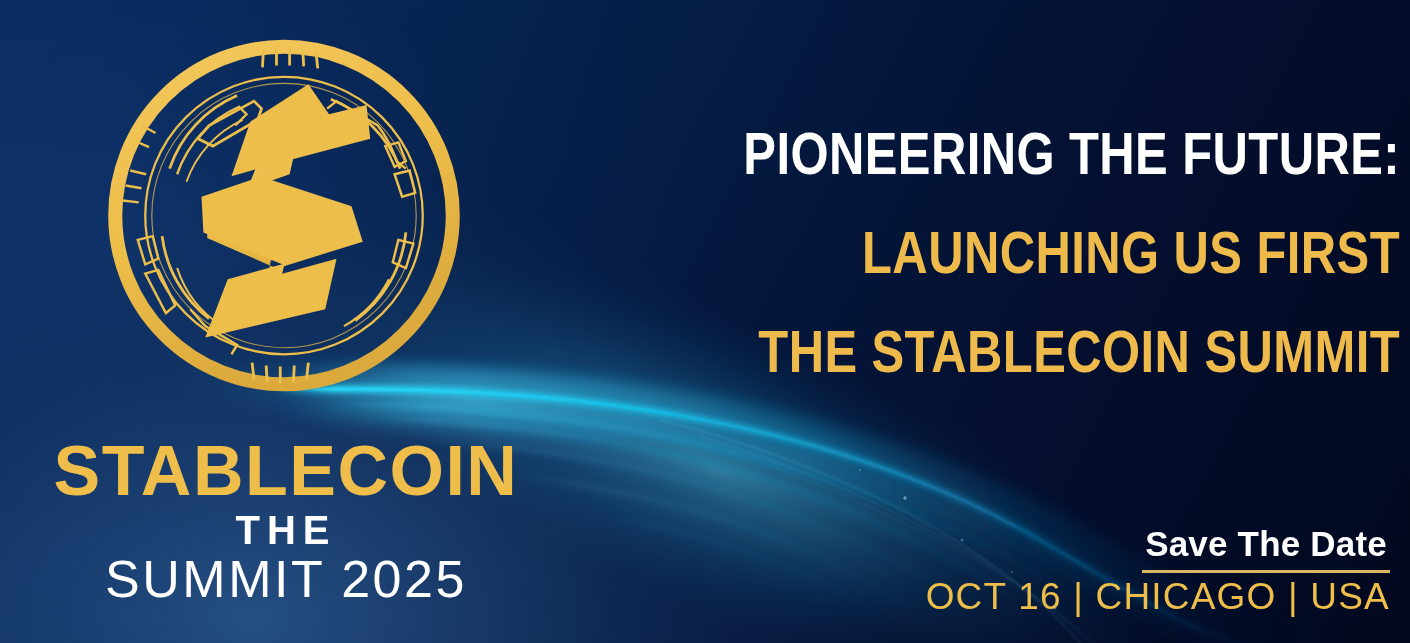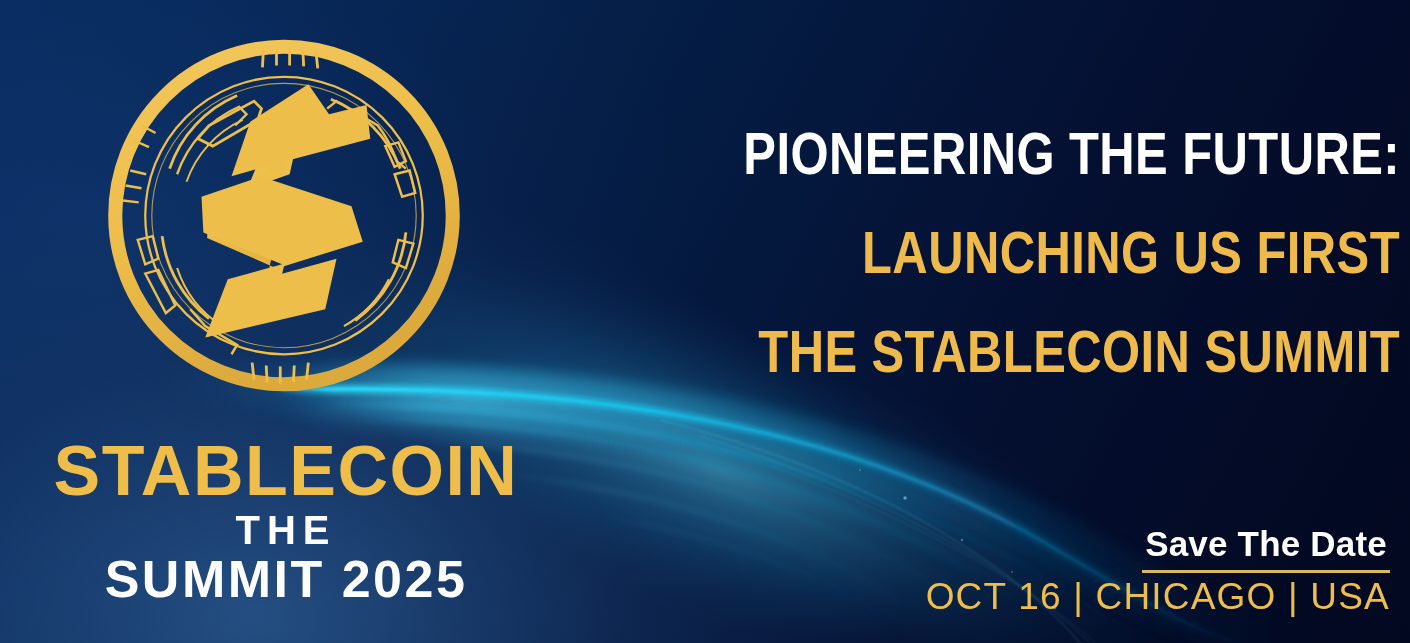--- a/index.html
+++ b/index.html
@@ -36,21 +36,21 @@
   }
   #logo-the {
     font-size:40px; font-weight:bold; letter-spacing:7px; color:#ffffff;
     line-height:1.0;
   }
   #logo-stablecoin {
     font-size:70px; font-weight:bold; letter-spacing:1.5px; color:#efbe4a;
     line-height:1.08; margin-top:5px;
   }
   #logo-summit {
-    font-size:52px; font-weight:bold; letter-spacing:2.5px; color:#ffffff;
+    font-size:52px; font-weight:normal; letter-spacing:2.5px; color:#ffffff;
     line-height:1.05; margin-top:2px;
   }
 
   
   #headline {
     position:absolute; right:10px; top:105px; width:800px; text-align:right;
   }
   .hl-line {
     font-weight:bold;
     font-size:59px;

